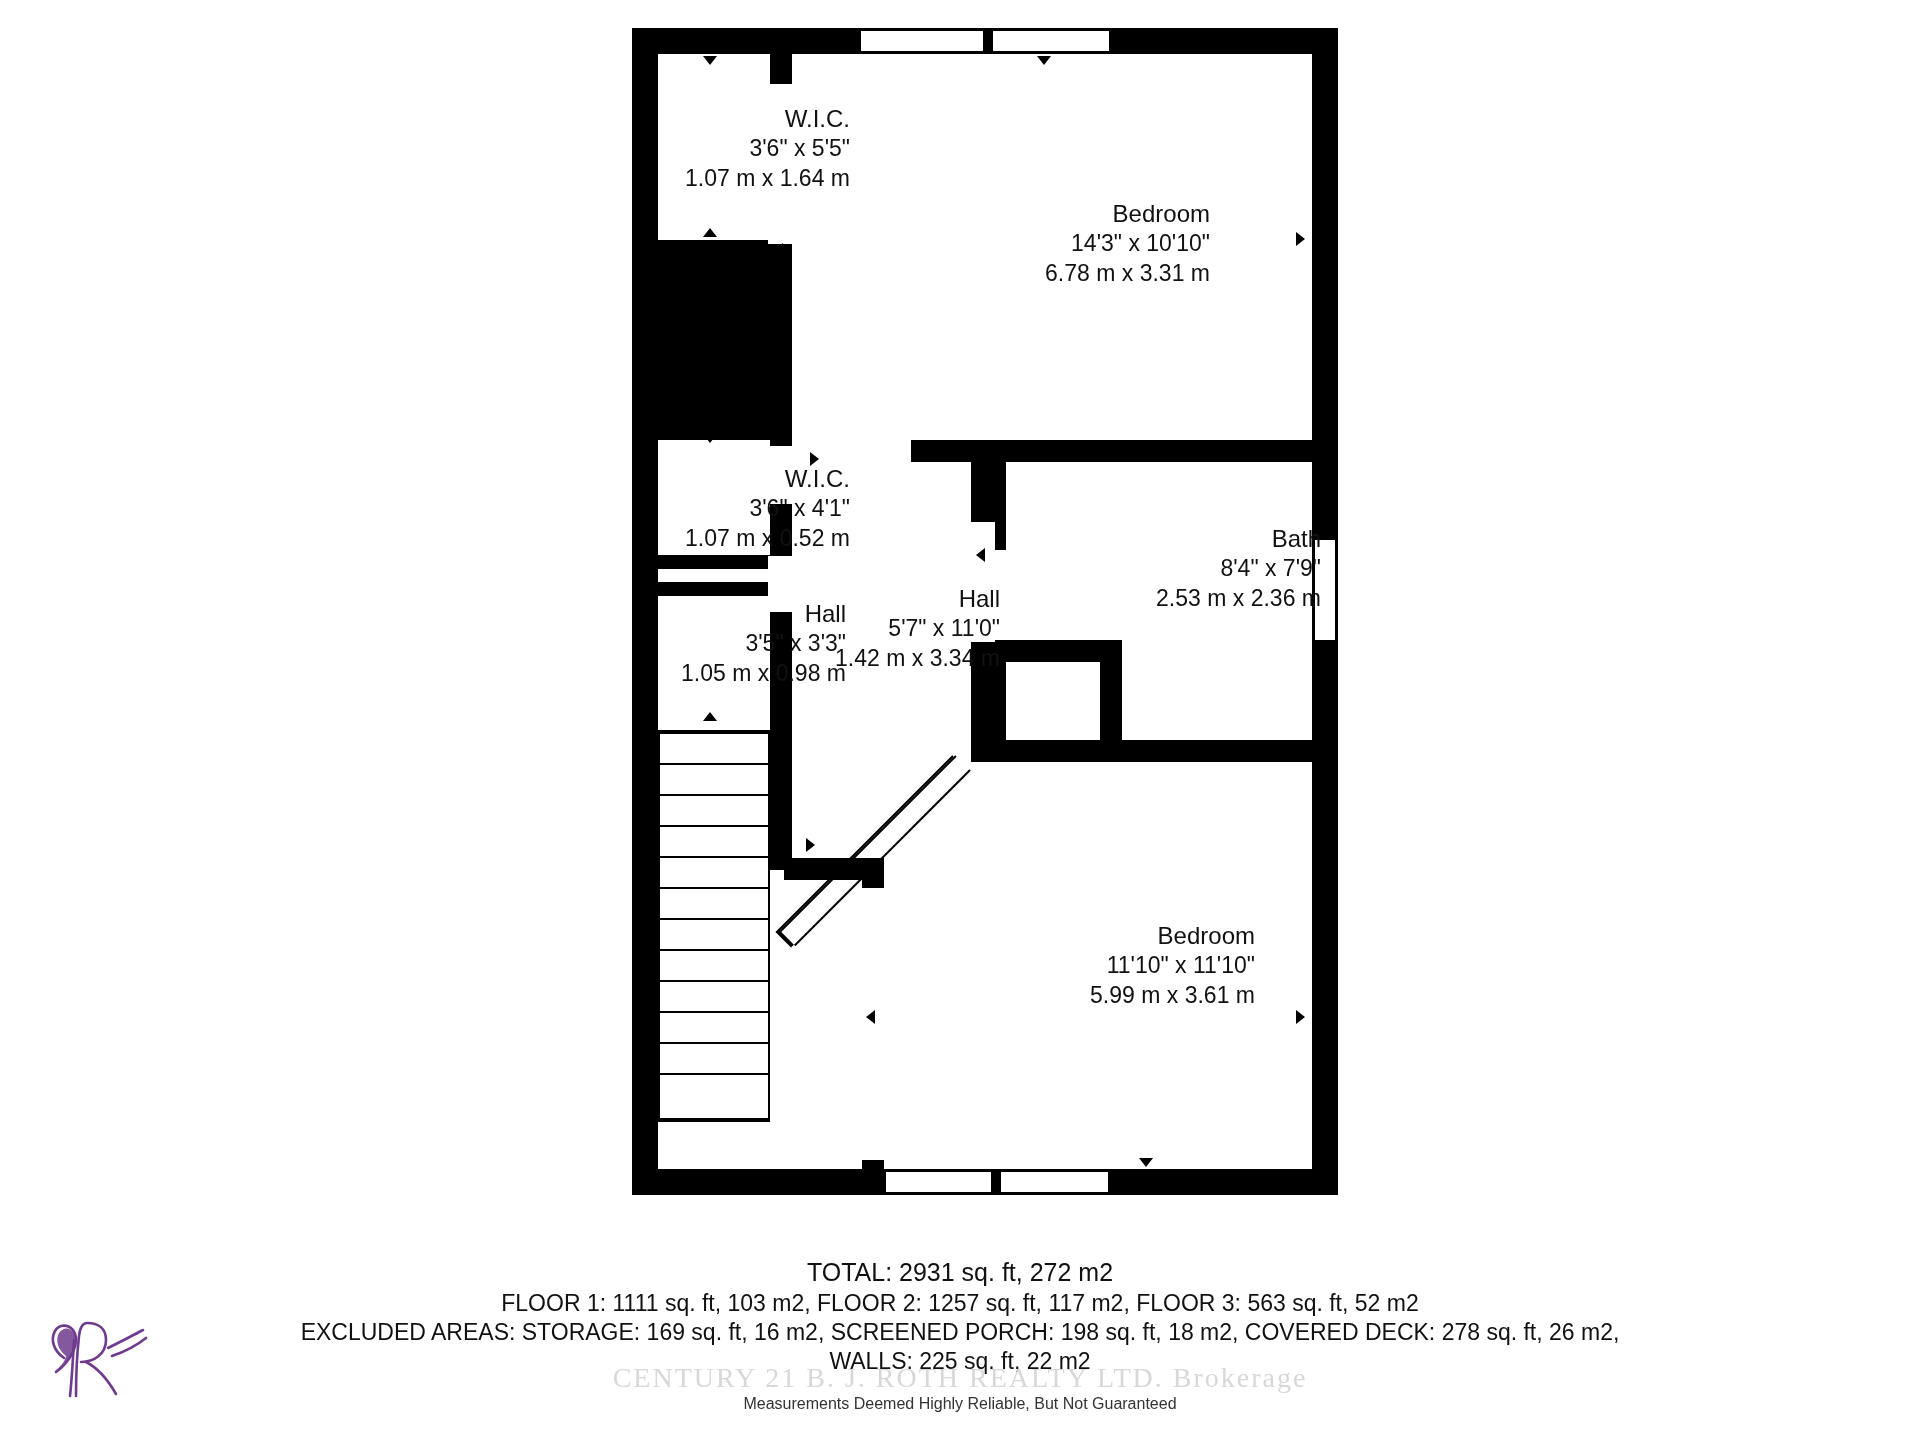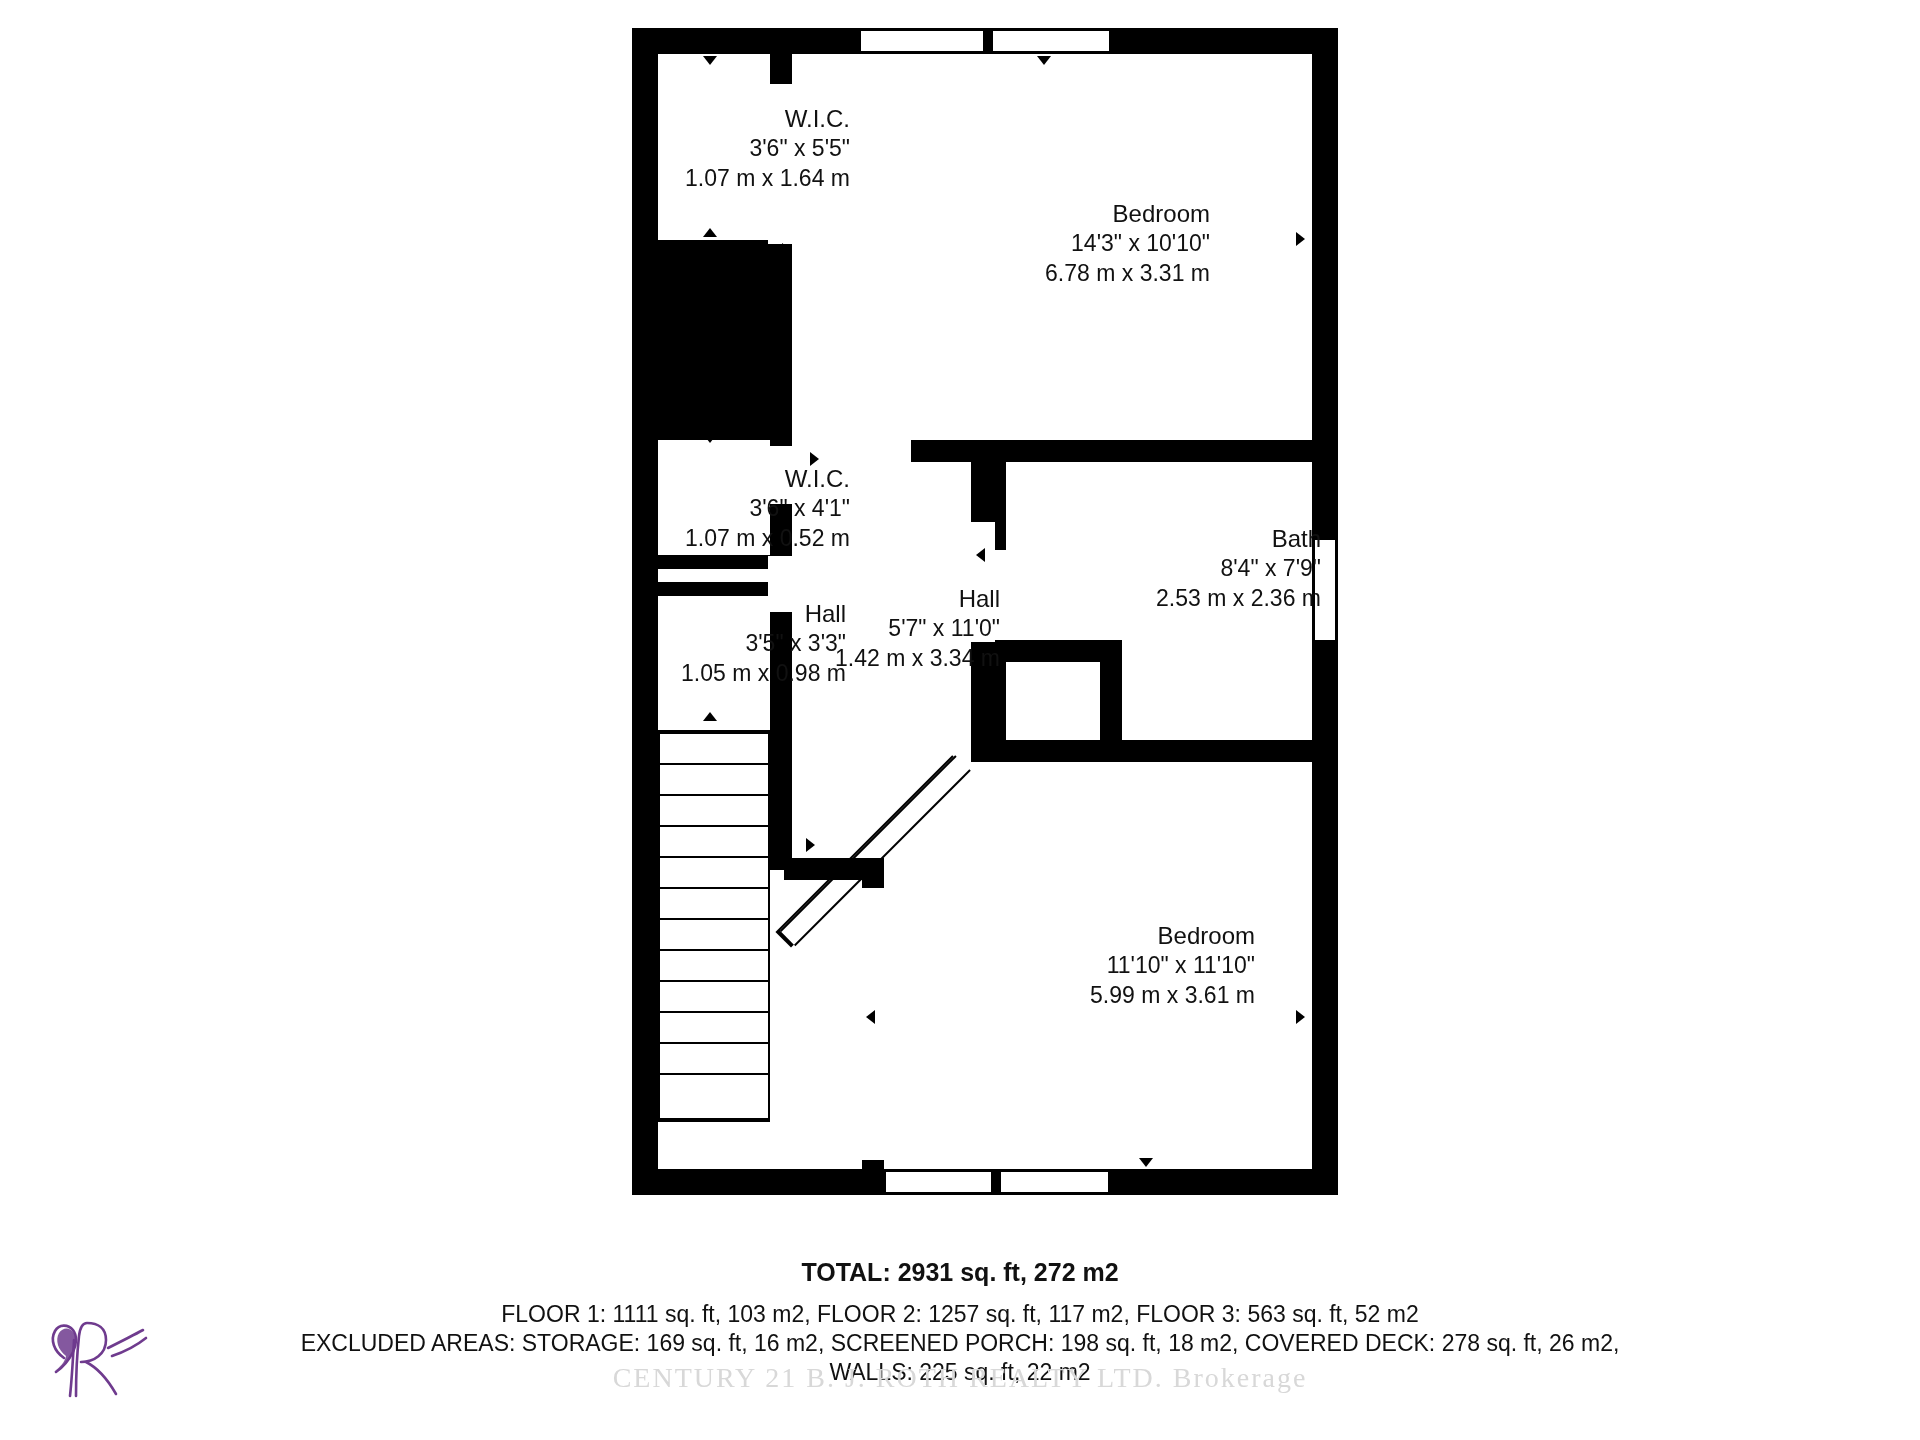--- a/index.html
+++ b/index.html
@@ -130,22 +130,22 @@
   #footer {
     position: absolute;
     left: 0;
     top: 1258px;
     width: 1920px;
     text-align: center;
     color: #111111;
   }
   #footer .total {
     font-size: 25px;
-    font-weight: bold;
-    margin-bottom: 14px;
+    font-weight: normal;
+    margin-bottom: 3px;
   }
   #footer .line {
     font-size: 23px;
     margin-bottom: 2px;
   }
   #footer .disclaimer {
     font-size: 16px;
     color: #333333;
     margin-top: 20px;
   }
@@ -309,20 +309,21 @@
     <div class="dim">5.99 m x 3.61 m</div>
   </div>
 
 </div>
 
 <div id="footer">
   <div class="total">TOTAL: 2931 sq. ft, 272 m2</div>
   <div class="line">FLOOR 1: 1111 sq. ft, 103 m2, FLOOR 2: 1257 sq. ft, 117 m2, FLOOR 3: 563 sq. ft, 52 m2</div>
   <div class="line">EXCLUDED AREAS: STORAGE: 169 sq. ft, 16 m2, SCREENED PORCH: 198 sq. ft, 18 m2, COVERED DECK: 278 sq. ft, 26 m2,</div>
   <div class="line">WALLS: 225 sq. ft, 22 m2</div>
+  <div class="disclaimer">Measurements Deemed Highly Reliable, But Not Guaranteed</div>
 </div>
 
 <div id="logo">
   <svg width="110" height="86" viewBox="0 0 110 86" xmlns="http://www.w3.org/2000/svg">
     <g fill="none" stroke="#6f3b8e" stroke-width="2.6" stroke-linecap="round">
       <path d="M30 78 C30 58 31 36 33 18 C34 10 36 5 41 5 C52 5 60 10 60 22 C60 36 48 44 35 44"></path>
       <path d="M40 44 C52 50 62 62 70 76"></path>
       <path d="M24 78 C26 60 27 40 28 22"></path>
       <path d="M18 40 C8 33 4 22 9 13 C13 6 22 6 27 12 C31 17 31 26 27 34 C23 42 16 50 10 54"></path>
       <path d="M62 30 C74 24 86 18 97 12"></path>

